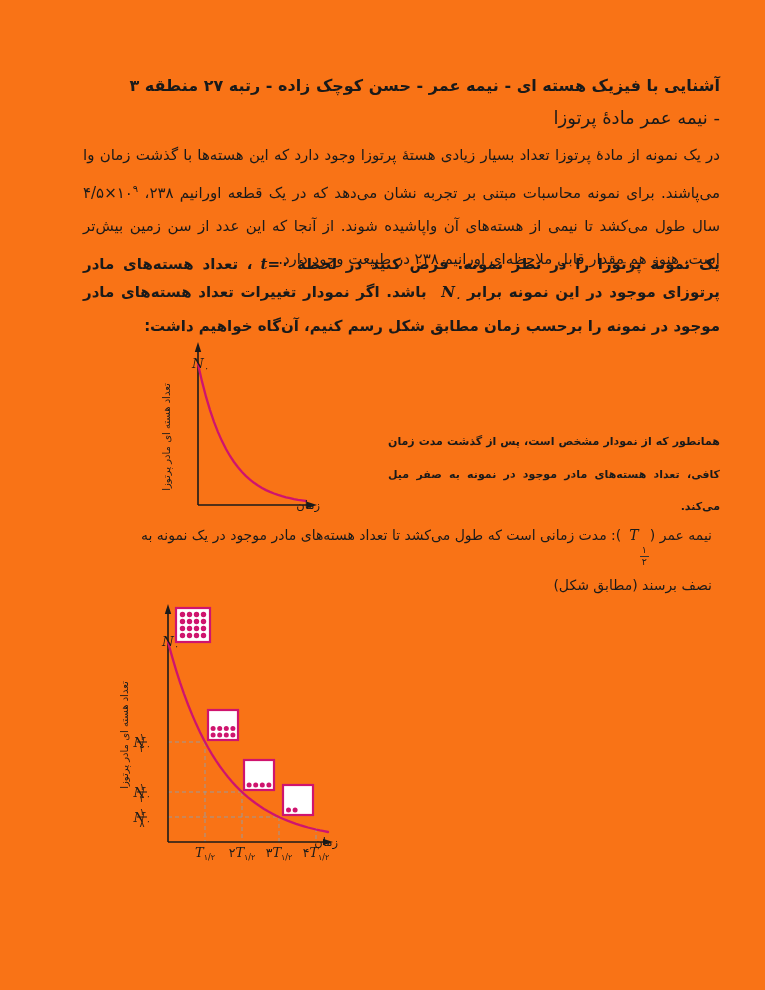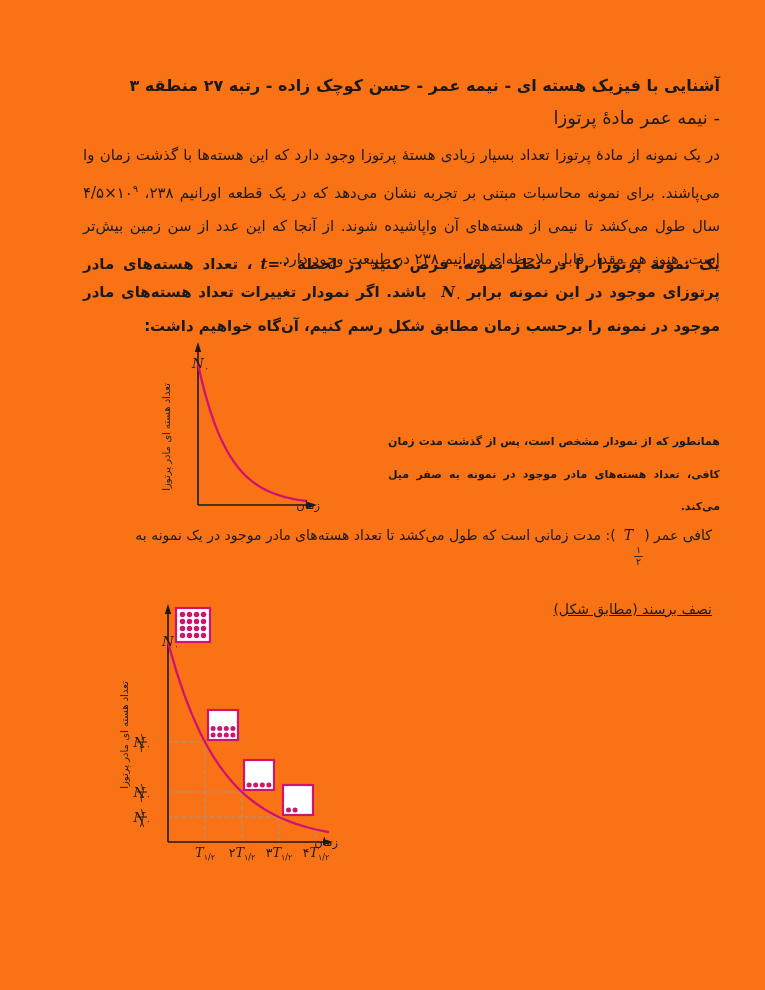--- a/index.html
+++ b/index.html
@@ -14,21 +14,21 @@
     font-weight:normal;font-size:18px;text-align:right;}
   .p1{position:absolute;top:139px;right:45px;left:83px;
     font-size:15px;line-height:33px;text-align:justify;}
   .p2{position:absolute;top:250px;right:45px;left:83px;
     font-weight:bold;font-size:15px;line-height:28px;text-align:justify;}
   .fig1{position:absolute;top:337px;left:150px;}
   .fig1cap{position:absolute;top:384px;right:45px;width:332px;
     font-weight:bold;font-size:11px;line-height:32.5px;text-align:justify;margin-top:42px;}
   .hl{position:absolute;top:522px;right:53px;left:45px;
     font-size:14px;line-height:26px;text-align:right;}
-  .hl-line2{margin-top:28px;text-decoration:underline;}
+  .hl-line2{margin-top:4px;}
   .fig2{position:absolute;top:598px;left:58px;}
 
   .math{white-space:nowrap;}
   .serifit{font-family:"DejaVu Serif",serif;font-style:italic;margin-left:8px;}
   sub{font-size:10px;}
   sup{font-size:10px;}
   .vfrac{display:inline-flex;flex-direction:column;align-items:center;
     font-size:9.5px;line-height:1.15;vertical-align:-13px;margin:0 1px;font-style:normal;}
   .vden{border-top:1px solid #333;padding:0 2px;}
 
@@ -75,21 +75,21 @@
     <path class="curve" d="M48,27 L52.0,44.4 L56.0,59.7 L60.0,73.1 L64.0,84.8 L68.0,95.1 L72.0,104.1 L76.0,112.0 L80.0,119.0 L84.0,125.0 L88.0,130.3 L92.0,135.0 L96.0,139.1 L100.0,142.7 L104.0,145.8 L108.0,148.5 L112.0,150.9 L116.0,153.1 L120.0,154.9 L124.0,156.5 L128.0,157.9 L132.0,159.2 L136.0,160.3 L140.0,161.2 L144.0,162.1 L148.0,162.8 L152.0,163.4 L156.0,164.0"></path>
     <text class="nsym" x="42" y="31" text-anchor="end"><tspan>N</tspan><tspan class="nsub" dy="2.5">۰</tspan></text>
     <text class="ylab" transform="translate(20,100) rotate(-90)" text-anchor="middle">تعداد هسته ای مادر پرتوزا</text>
     <text class="xlab" x="170" y="172" text-anchor="start">زمان</text>
   </svg>
 
   <div class="fig1cap">همانطور که از نمودار مشخص است، پس از گذشت مدت زمان کافی، تعداد هسته‌های مادر موجود در نمونه به صفر میل می‌کند.</div>
 
   <div class="hl">
     <div>
-      <span>کافی عمر </span><span class="math" dir="ltr"><span>(</span><span class="serifit">T</span><span class="vfrac">
+      <span>نیمه عمر </span><span class="math" dir="ltr"><span>(</span><span class="serifit">T</span><span class="vfrac">
             <span class="vnum">۱</span>
             <span class="vden">۲</span>
           </span><span>)</span></span><span>: مدت زمانی است که طول می‌کشد تا تعداد هسته‌های مادر موجود در یک نمونه به</span>
     </div>
     <div class="hl-line2">نصف برسند (مطابق شکل)</div>
   </div>
 
   <svg class="fig2" width="350" height="272" viewBox="0 0 350 272">
     <g class="dashline">
       <line x1="110" y1="144" x2="147" y2="144"></line>

